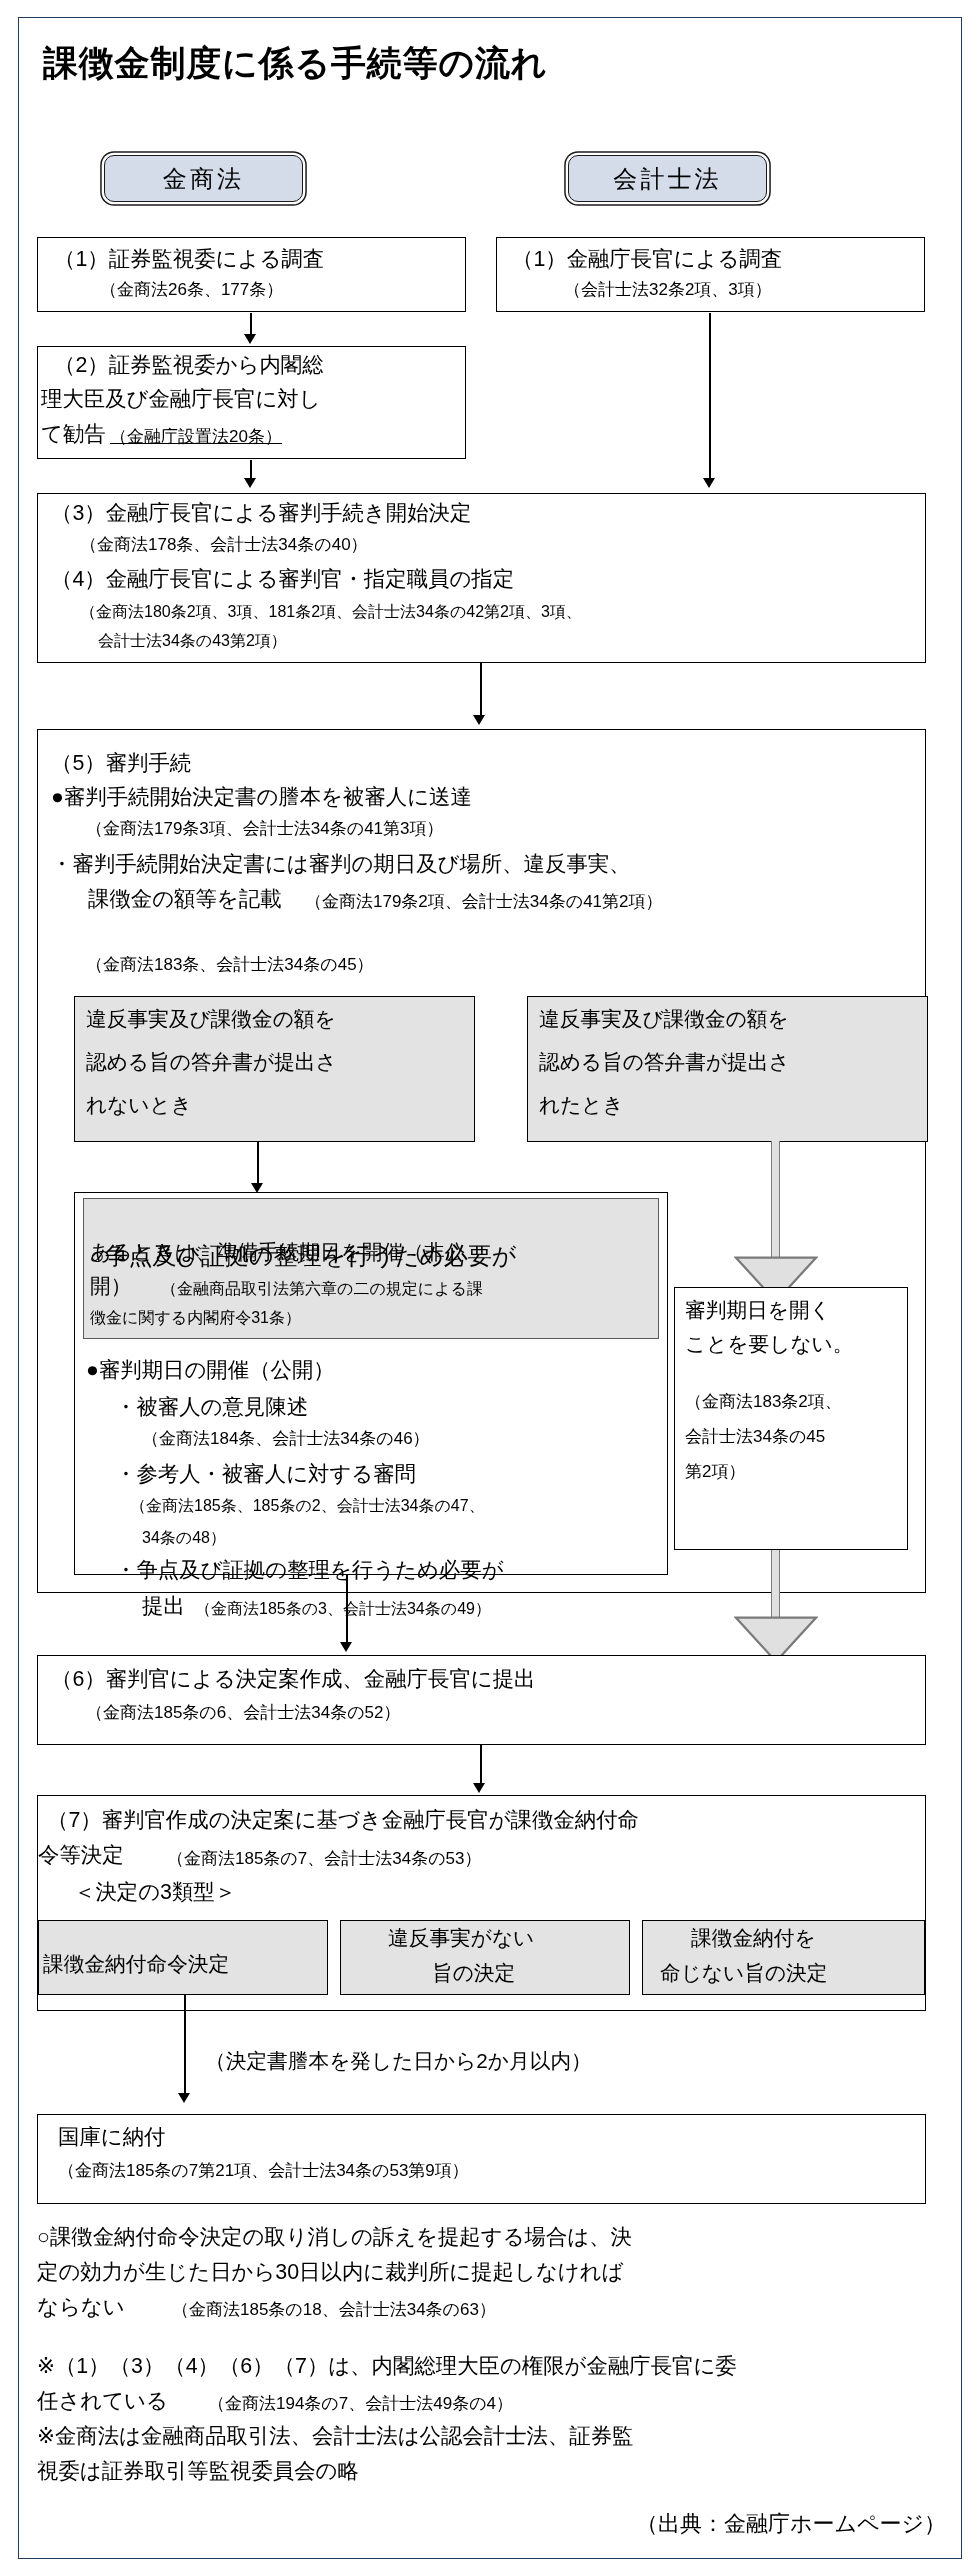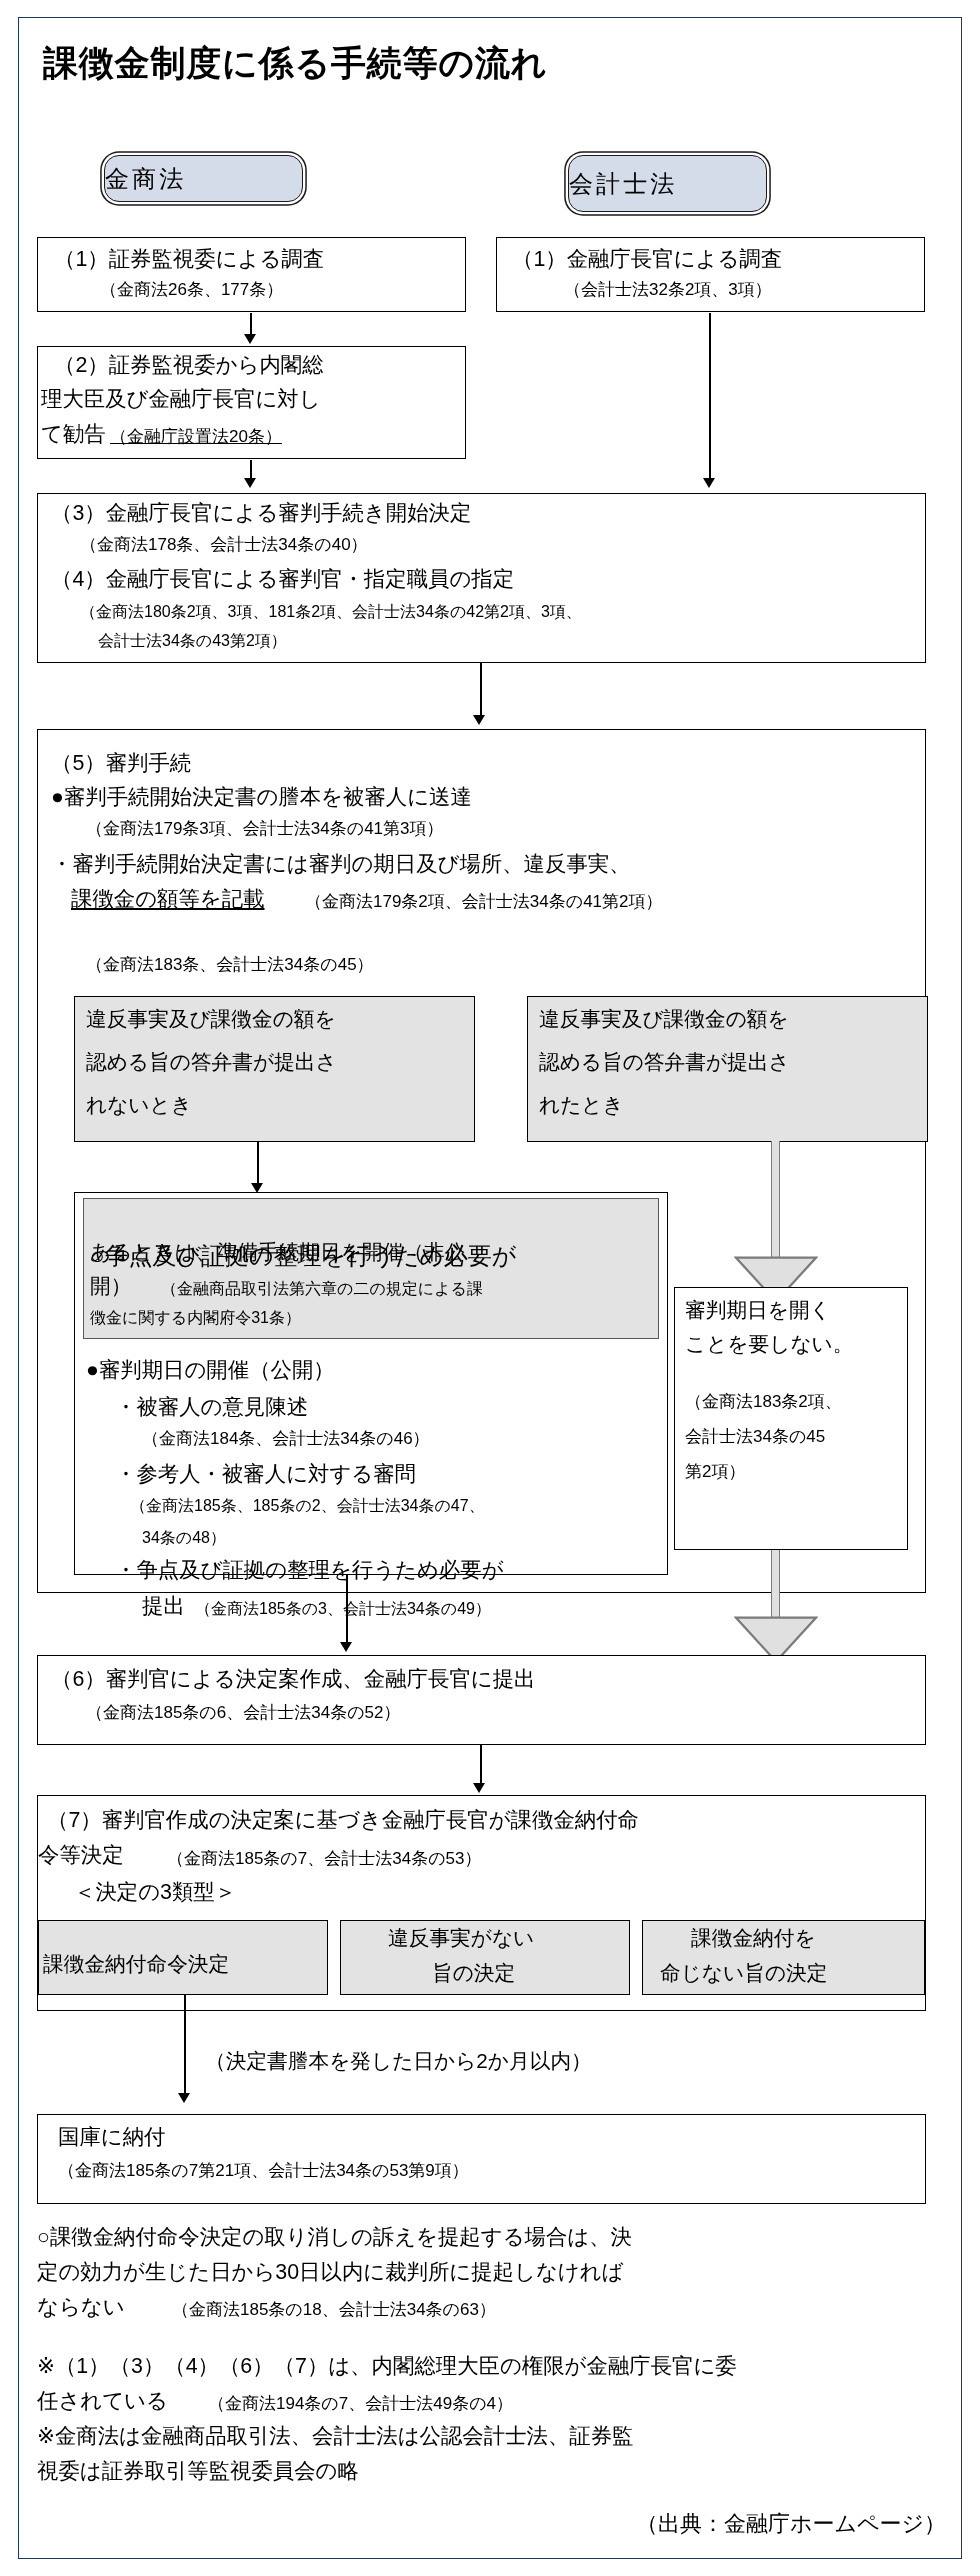--- a/index.html
+++ b/index.html
@@ -33,26 +33,26 @@
     line-height:1.1;
     white-space:nowrap;
   }
 
   
   .pill{
     position:absolute;
     box-sizing:border-box;
     background:#d4dcea;
     border:1.5px solid #1a1a1a;
-    border-radius:15px;
+    border-radius:10px;
     box-shadow:0 0 0 2.3px #ffffff, 0 0 0 3.8px #1a1a1a;
     font-size:24px;
     display:flex;
     align-items:center;
-    justify-content:flex-start;
+    justify-content:center;
     letter-spacing:3.1px;
   }
 
   
   .box{
     position:absolute;
     box-sizing:border-box;
     border:1.5px solid #000;
     background:#ffffff;
   }
@@ -104,21 +104,21 @@
 
 <div id="page">
 
   <div class="outer-frame"></div>
 
   <div class="title">課徴金制度に係る手続等の流れ</div>
 
   <div class="pill" style="left:104px;top:155px;width:199px;height:47px;">
     <span>金商法</span>
   </div>
-  <div class="pill" style="left:568px;top:155px;width:199px;height:57px;">
+  <div class="pill" style="left:568px;top:155px;width:199px;height:47px;">
     <span>会計士法</span>
   </div>
 
   <div class="box" style="left:37px;top:237px;width:429px;height:75px;"></div>
   <div class="txt t28" style="left:54px;top:245px;">（1）証券監視委による調査</div>
   <div class="txt t22" style="left:100px;top:279px;">（金商法26条、177条）</div>
 
   <div class="box" style="left:496px;top:237px;width:429px;height:75px;"></div>
   <div class="txt t28" style="left:512px;top:245px;">（1）金融庁長官による調査</div>
   <div class="txt t22" style="left:564px;top:279px;">（会計士法32条2項、3項）</div>
@@ -147,21 +147,21 @@
 
   <div class="arrow-line" style="left:480px;top:663px;height:54px;"></div>
   <div class="arrow-head" style="left:473px;top:715px;"></div>
 
   <div class="box" style="left:37px;top:729px;width:889px;height:864px;"></div>
 
   <div class="txt t28" style="left:51px;top:749px;">（5）審判手続</div>
   <div class="txt t28" style="left:51px;top:783px;">●審判手続開始決定書の謄本を被審人に送達</div>
   <div class="txt t22" style="left:86px;top:818px;">（金商法179条3項、会計士法34条の41第3項）</div>
   <div class="txt t28" style="left:51px;top:850px;">・審判手続開始決定書には審判の期日及び場所、違反事実、</div>
-  <div class="txt t28" style="left:71px;top:885px;text-decoration:underline;">課徴金の額等を記載</div>
+  <div class="txt t28" style="left:88px;top:885px;">課徴金の額等を記載</div>
   <div class="txt t22" style="left:305px;top:891px;">（金商法179条2項、会計士法34条の41第2項）</div>
   <div class="txt t22" style="left:86px;top:954px;">（金商法183条、会計士法34条の45）</div>
 
   <div class="box gray" style="left:74px;top:996px;width:401px;height:146px;"></div>
   <div class="txt t27" style="left:86px;top:1005px;font-size:20.7px;">違反事実及び課徴金の額を</div>
   <div class="txt t27" style="left:86px;top:1048px;font-size:20.7px;">認める旨の答弁書が提出さ</div>
   <div class="txt t27" style="left:86px;top:1091px;font-size:20.7px;">れないとき</div>
 
   <div class="box gray" style="left:527px;top:996px;width:401px;height:146px;"></div>
   <div class="txt" style="left:539px;top:1005px;font-size:20.7px;">違反事実及び課徴金の額を</div>

